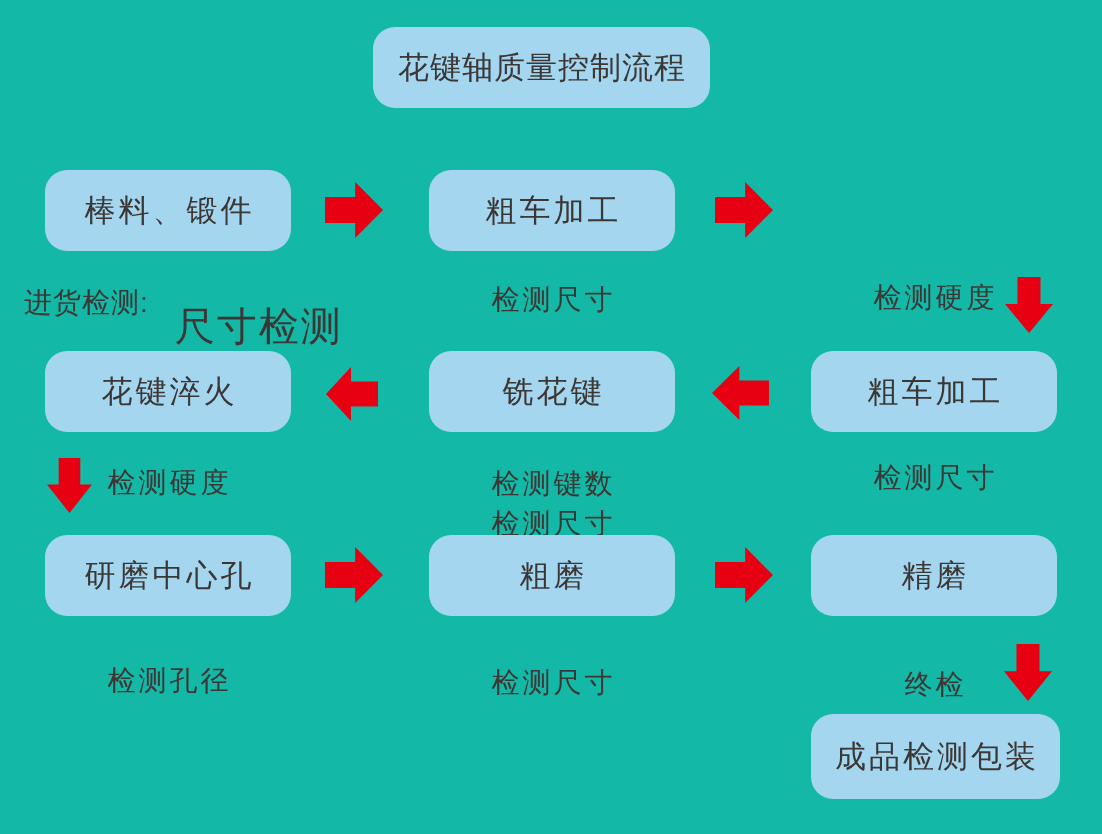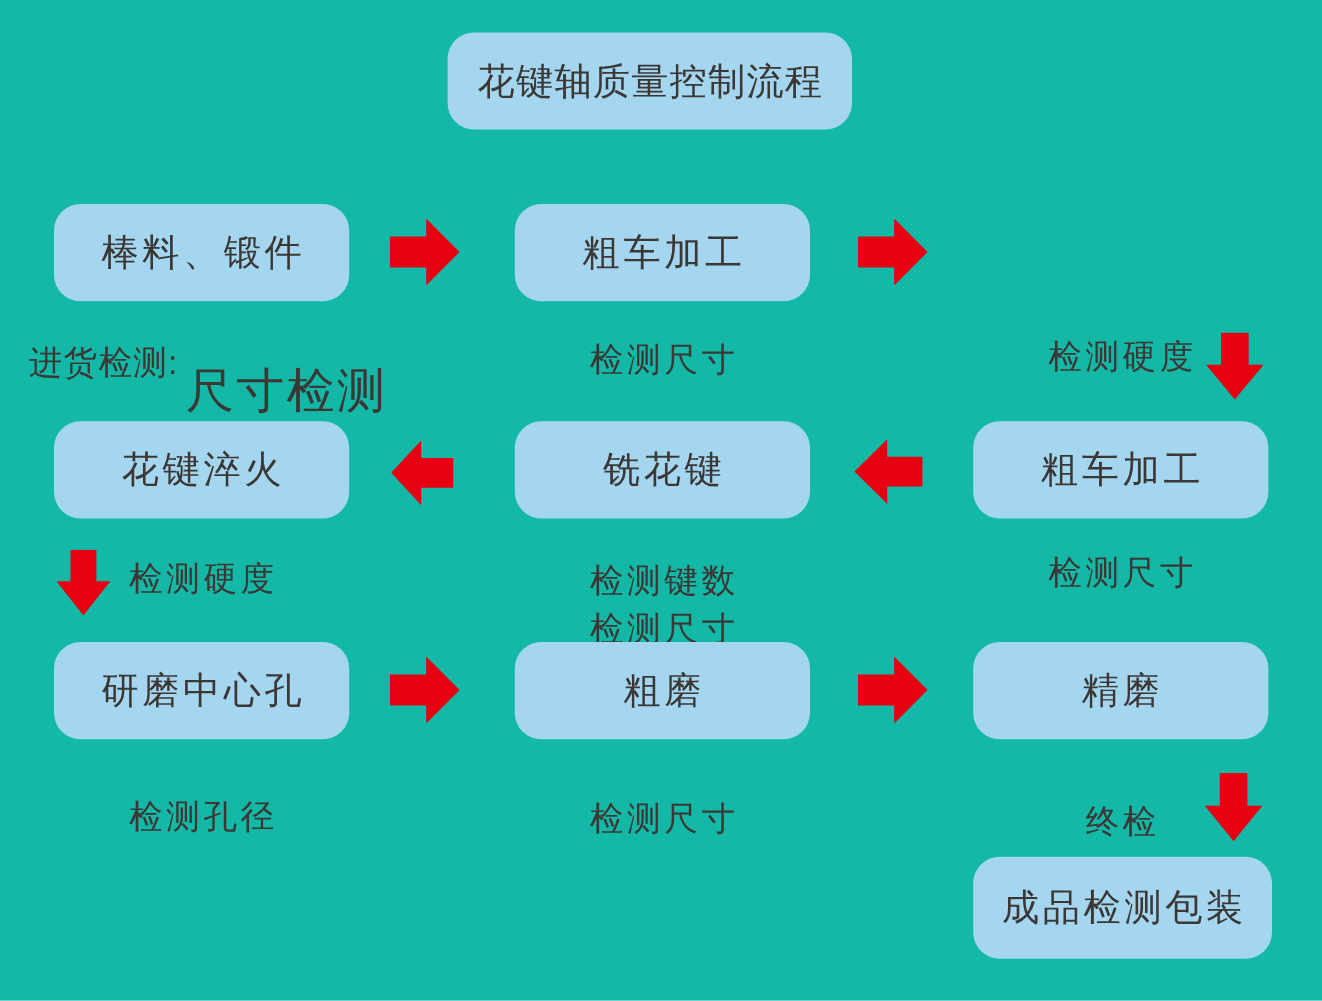--- a/index.html
+++ b/index.html
@@ -68,20 +68,21 @@
   .arrow.down {
     clip-path: polygon(26% 0, 74% 0, 74% 48%, 100% 48%, 50% 100%, 0 48%, 26% 48%);
   }
   .incoming {
     position: absolute;
     left: 24px;
     top: 262px;
     display: flex;
     align-items: center;
     color: #3b3735;
+    gap: 20px;
   }
   .incoming .prefix {
     font-size: 28px;
     letter-spacing: 1px;
     white-space: nowrap;
   }
   .incoming .items {
     display: flex;
     flex-direction: column;
     font-size: 40px;

